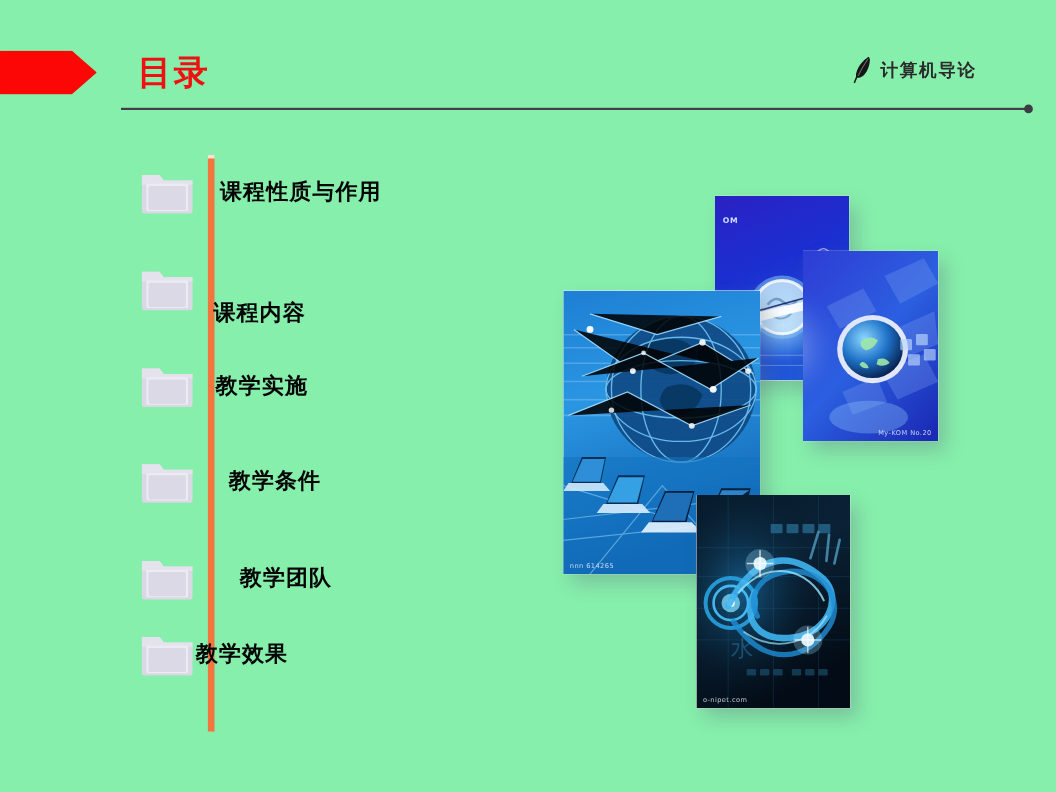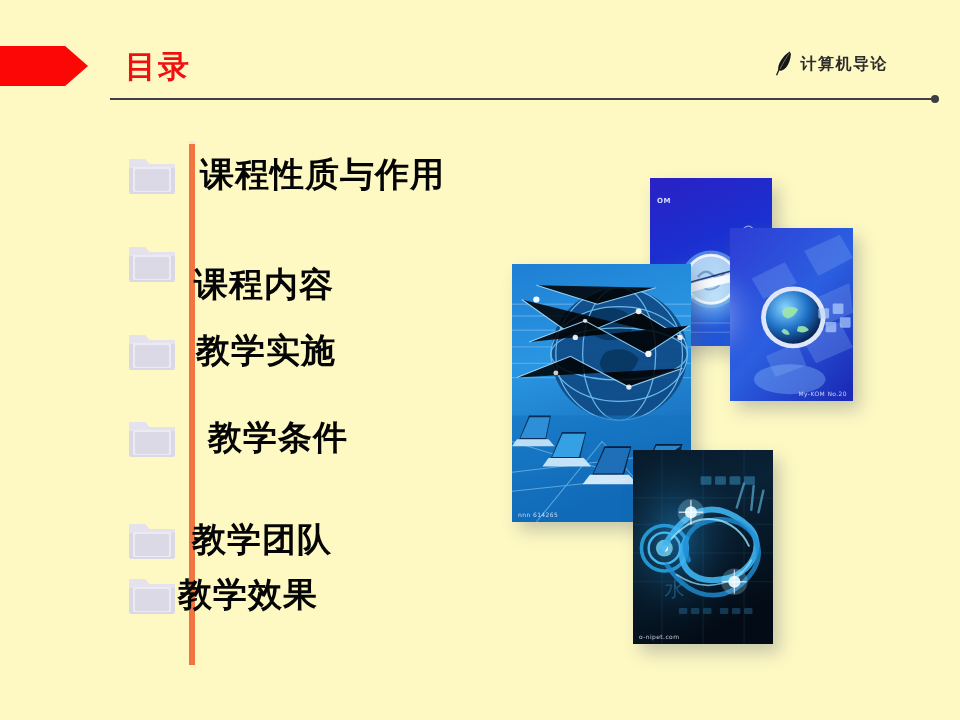--- a/index.html
+++ b/index.html
@@ -5,21 +5,21 @@
 <style>
   html, body {
     margin: 0;
     padding: 0;
     background: #ffffff;
   }
   #slide {
     position: relative;
     width: 960px;
     height: 720px;
-    background: #fef9c3;
+    background: #86efac;
     overflow: hidden;
     font-family: "DejaVu Sans", "Liberation Sans", sans-serif;
   }
 
   
   .red-banner {
     position: absolute;
     left: 0;
     top: 46px;
     width: 88px;
@@ -112,21 +112,21 @@
     align-items: center;
   }
   .folder-icon {
     position: relative;
     flex: 0 0 auto;
     width: 52px;
     height: 46px;
     display: block;
   }
   .toc-label {
-    font-size: 34px;
+    font-size: 20px;
     font-weight: bold;
     color: #050505;
     letter-spacing: 1px;
     white-space: nowrap;
     line-height: 30px;
     text-align: center;
   }
 
   
   .collage {
@@ -251,21 +251,21 @@
         <svg viewBox="0 0 52 46" aria-hidden="true">
           <path d="M3 8 h16 l4 5 h26 v28 a2 2 0 0 1 -2 2 H5 a2 2 0 0 1 -2 -2 Z" fill="#d9d8e4"></path>
           <path d="M3 8 h16 l4 5 h26 v4 H3 Z" fill="#e4e3ed"></path>
           <rect x="7" y="16" width="38" height="25" rx="1.5" fill="#eceaf3"></rect>
           <rect x="9" y="18" width="34" height="22" rx="1.5" fill="#dbd9e6"></rect>
         </svg>
       </span>
       <span class="toc-label" style="margin-left:14px;">教学条件</span>
     </div>
 
-    <div class="toc-item" id="toc-item-4" style="top:508px;">
+    <div class="toc-item" id="toc-item-4" style="top:494px;gap:26px;">
       <span class="folder-icon">
         <svg viewBox="0 0 52 46" aria-hidden="true">
           <path d="M3 8 h16 l4 5 h26 v28 a2 2 0 0 1 -2 2 H5 a2 2 0 0 1 -2 -2 Z" fill="#d9d8e4"></path>
           <path d="M3 8 h16 l4 5 h26 v4 H3 Z" fill="#e4e3ed"></path>
           <rect x="7" y="16" width="38" height="25" rx="1.5" fill="#eceaf3"></rect>
           <rect x="9" y="18" width="34" height="22" rx="1.5" fill="#dbd9e6"></rect>
         </svg>
       </span>
       <span class="toc-label" style="margin-left:14px;">教学团队</span>
     </div>

